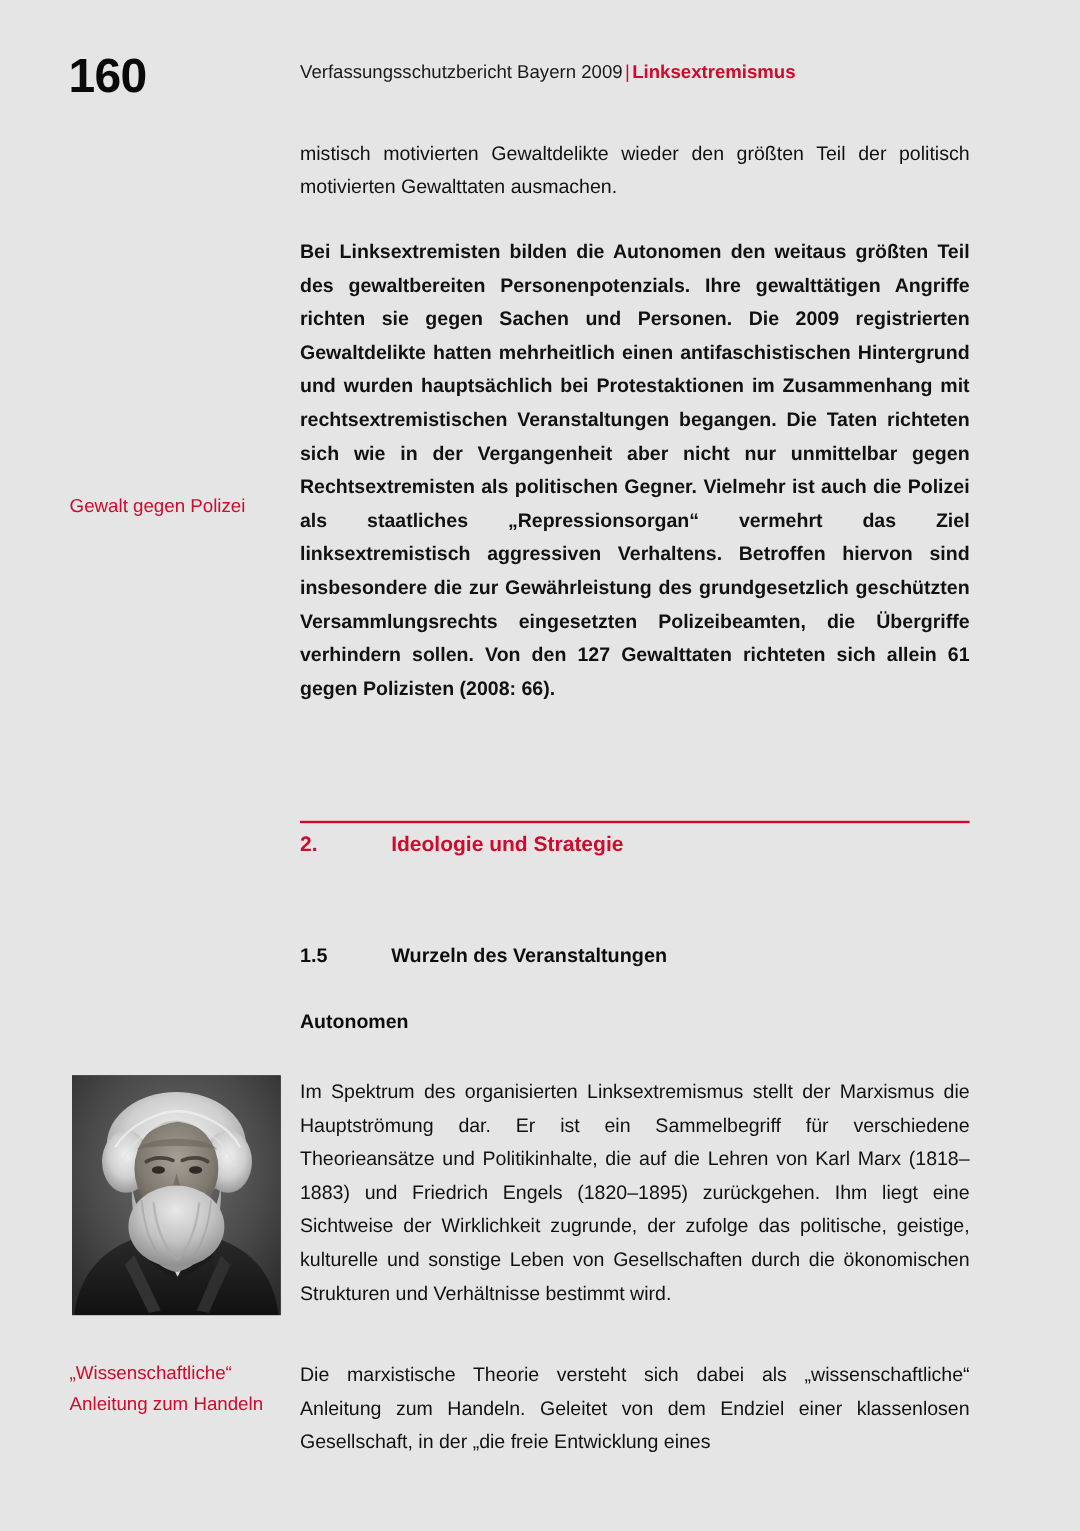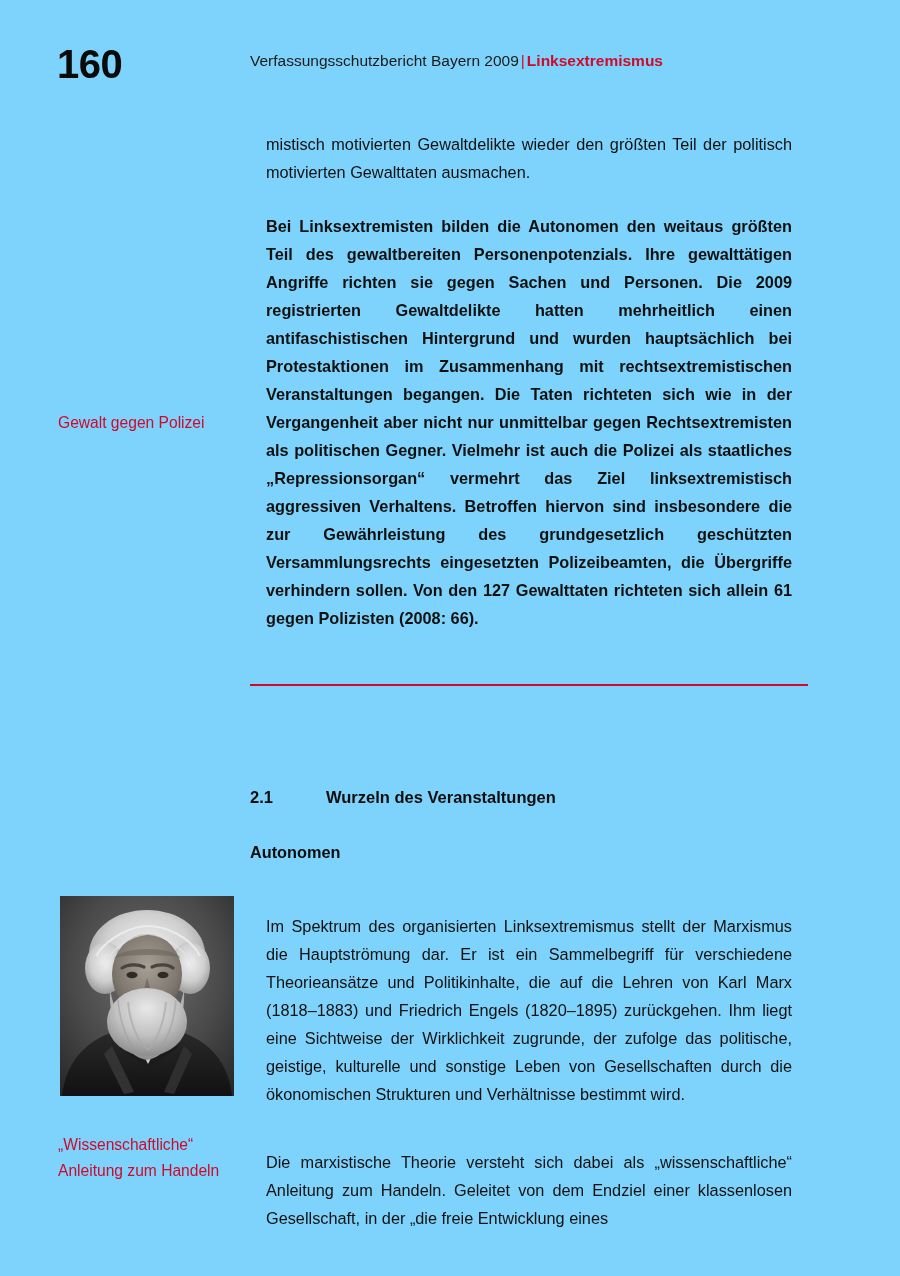--- a/index.html
+++ b/index.html
@@ -9,21 +9,21 @@
   }
   body {
     font-family: "Liberation Sans", sans-serif;
     -webkit-font-smoothing: antialiased;
   }
 
   .page {
     position: relative;
     width: 900px;
     height: 1276px;
-    background: #7dd3fc;
+    background: #e5e5e5;
     overflow: hidden;
   }
 
   
   .page-number {
     position: absolute;
     left: 57px;
     top: 44px;
     font-size: 40px;
     font-weight: 700;
@@ -64,21 +64,21 @@
     left: 250px;
     width: 558px;
   }
 
   .para {
     font-size: 16.3px;
     line-height: 28px;
     color: #111111;
     text-align: justify;
     text-justify: inter-word;
-    margin: 16px;
+    margin: 0;
     hyphens: none;
   }
 
   
   .rule-red {
     position: absolute;
     left: 250px;
     width: 558px;
     height: 2px;
     background: #cf0a2c;
@@ -138,23 +138,26 @@
   </div>
 
 
   <div class="body-col" style="top:196px;font-weight:bold;">
     <p class="para">Bei Linksextremisten bilden die Autonomen den weitaus größten Teil des gewaltbereiten Personenpotenzials. Ihre gewalttätigen Angriffe richten sie gegen Sachen und Personen. Die 2009 registrierten Gewaltdelikte hatten mehrheitlich einen antifaschistischen Hintergrund und wurden hauptsächlich bei Protestaktionen im Zusammenhang mit rechtsextremistischen Veranstaltungen begangen. Die Taten richteten sich wie in der Vergangenheit aber nicht nur unmittelbar gegen Rechtsextremisten als politischen Gegner. Vielmehr ist auch die Polizei als staatliches „Repressionsorgan“ vermehrt das Ziel linksextremistisch aggressiven Verhaltens. Betroffen hiervon sind insbesondere die zur Gewährleistung des grundgesetzlich geschützten Versammlungsrechts eingesetzten Polizeibeamten, die Übergriffe verhindern sollen. Von den 127 Gewalttaten richteten sich allein 61 gegen Polizisten (2008: 66).</p>
   </div>
 
   <div class="marginalia" style="top:410px;">Gewalt gegen Polizei</div>
 
   <div class="rule-red" style="top:684px;"></div>
+  <div class="h-num-title h1red" style="top:693px;">
+    <span class="num">2.</span><span>Ideologie und Strategie</span>
+  </div>
 
   <div class="h-num-title h2blk" style="top:788px;">
-    <span class="num">2.1</span><span>Wurzeln des Veranstaltungen</span>
+    <span class="num">1.5</span><span>Wurzeln des Veranstaltungen</span>
   </div>
 
   <div class="h3blk" style="top:843px;">Autonomen</div>
 
   <div class="portrait">
     <svg viewBox="0 0 174 200" xmlns="http://www.w3.org/2000/svg" aria-hidden="true">
       <defs>
         <radialGradient id="bgG" cx="50%" cy="38%" r="78%">
           <stop offset="0%" stop-color="#6e6e6e"></stop>
           <stop offset="55%" stop-color="#4a4a4a"></stop>

